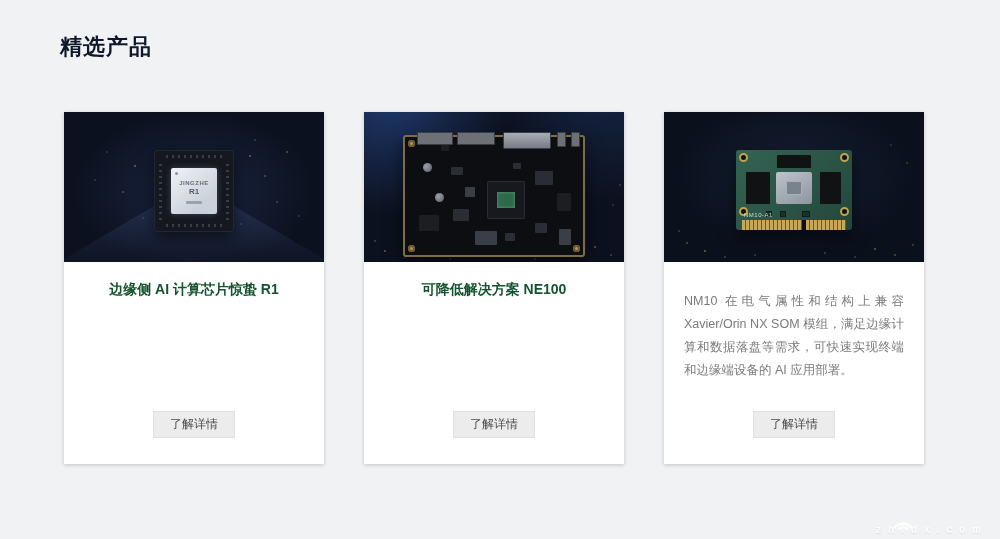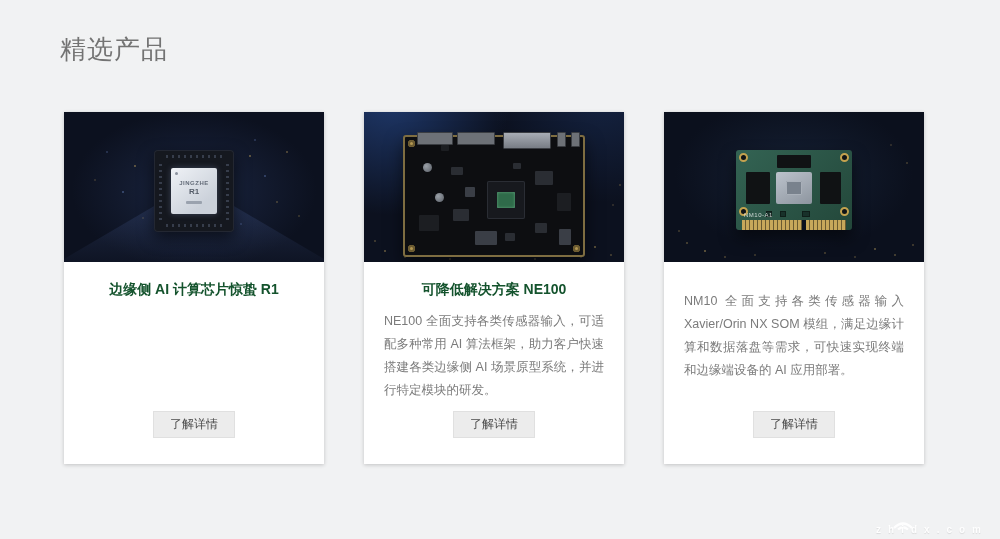--- a/index.html
+++ b/index.html
@@ -5,21 +5,21 @@
   * { margin:0; padding:0; box-sizing:border-box; }
   html,body { width:1000px; height:539px; }
   body {
     position:relative;
     background:#f1f2f3;
     font-family:"Liberation Sans","DejaVu Sans",sans-serif;
     overflow:hidden;
   }
   .page-title {
     position:absolute; left:60px; top:32px;
-    font-size:26px; font-weight:400; color:#737373;
+    font-size:22px; font-weight:700; color:#0f172a;
     letter-spacing:1px;
   }
   .cards-row {
     position:absolute; left:64px; top:112px;
     display:flex; gap:40px;
   }
   .card {
     width:260px; height:352px; background:#fff;
     box-shadow:0 1px 4px rgba(0,0,0,.20);
     display:flex; flex-direction:column;
@@ -228,21 +228,20 @@
         <span class="comp dk" style="left:152px;top:56px;width:14px;height:18px;"></span>
         <span class="comp" style="left:130px;top:86px;width:12px;height:10px;"></span>
         <span class="comp lt" style="left:154px;top:92px;width:12px;height:16px;"></span>
         <span class="comp" style="left:100px;top:96px;width:10px;height:8px;"></span>
         <span class="comp dk" style="left:36px;top:8px;width:8px;height:6px;"></span>
         <span class="comp" style="left:108px;top:26px;width:8px;height:6px;"></span>
       </div>
     </div>
     <div class="card-body">
       <div class="card-title">可降低解决方案 NE100</div>
-      <p class="card-desc">NE100 全面支持各类传感器输入，可适配多种常用 AI 算法框架，助力客户快速搭建各类边缘侧 AI 场景原型系统，并进行特定模块的研发。</p>
       <button class="card-btn">了解详情</button>
     </div>
   </div>
 
   <div class="card">
     <div class="card-media media-module">
       <span class="dust dust-module"></span>
       <div class="module">
         <span class="hole h-tl"></span>
         <span class="hole h-tr"></span>
@@ -257,21 +256,21 @@
         <span class="mod-comp" style="left:30px;bottom:13px;width:6px;height:6px;"></span>
         <span class="mod-comp" style="left:44px;bottom:13px;width:6px;height:6px;"></span>
         <span class="mod-comp" style="left:66px;bottom:13px;width:8px;height:6px;"></span>
         <span class="silk">NM10-A1</span>
         <div class="fingers">
             <span class="notch"></span>
           </div>
       </div>
     </div>
     <div class="card-body">
-      <p class="card-desc">NM10 全面支持各类传感器输入 Xavier/Orin NX SOM 模组，满足边缘计算和数据落盘等需求，可快速实现终端和边缘端设备的 AI 应用部署。</p>
+      <p class="card-desc">NM10 在电气属性和结构上兼容 Xavier/Orin NX SOM 模组，满足边缘计算和数据落盘等需求，可快速实现终端和边缘端设备的 AI 应用部署。</p>
       <button class="card-btn">了解详情</button>
     </div>
   </div>
 
 </div>
 
 <div class="watermark">
   <svg class="wm-arcs" viewBox="0 0 26 13">
     <path d="M4 11 Q13 2 22 11" fill="none" stroke="rgba(255,255,255,.92)" stroke-width="2.4"></path>
     <path d="M8 12.5 Q13 8 18 12.5" fill="none" stroke="rgba(255,255,255,.92)" stroke-width="2.2"></path>

